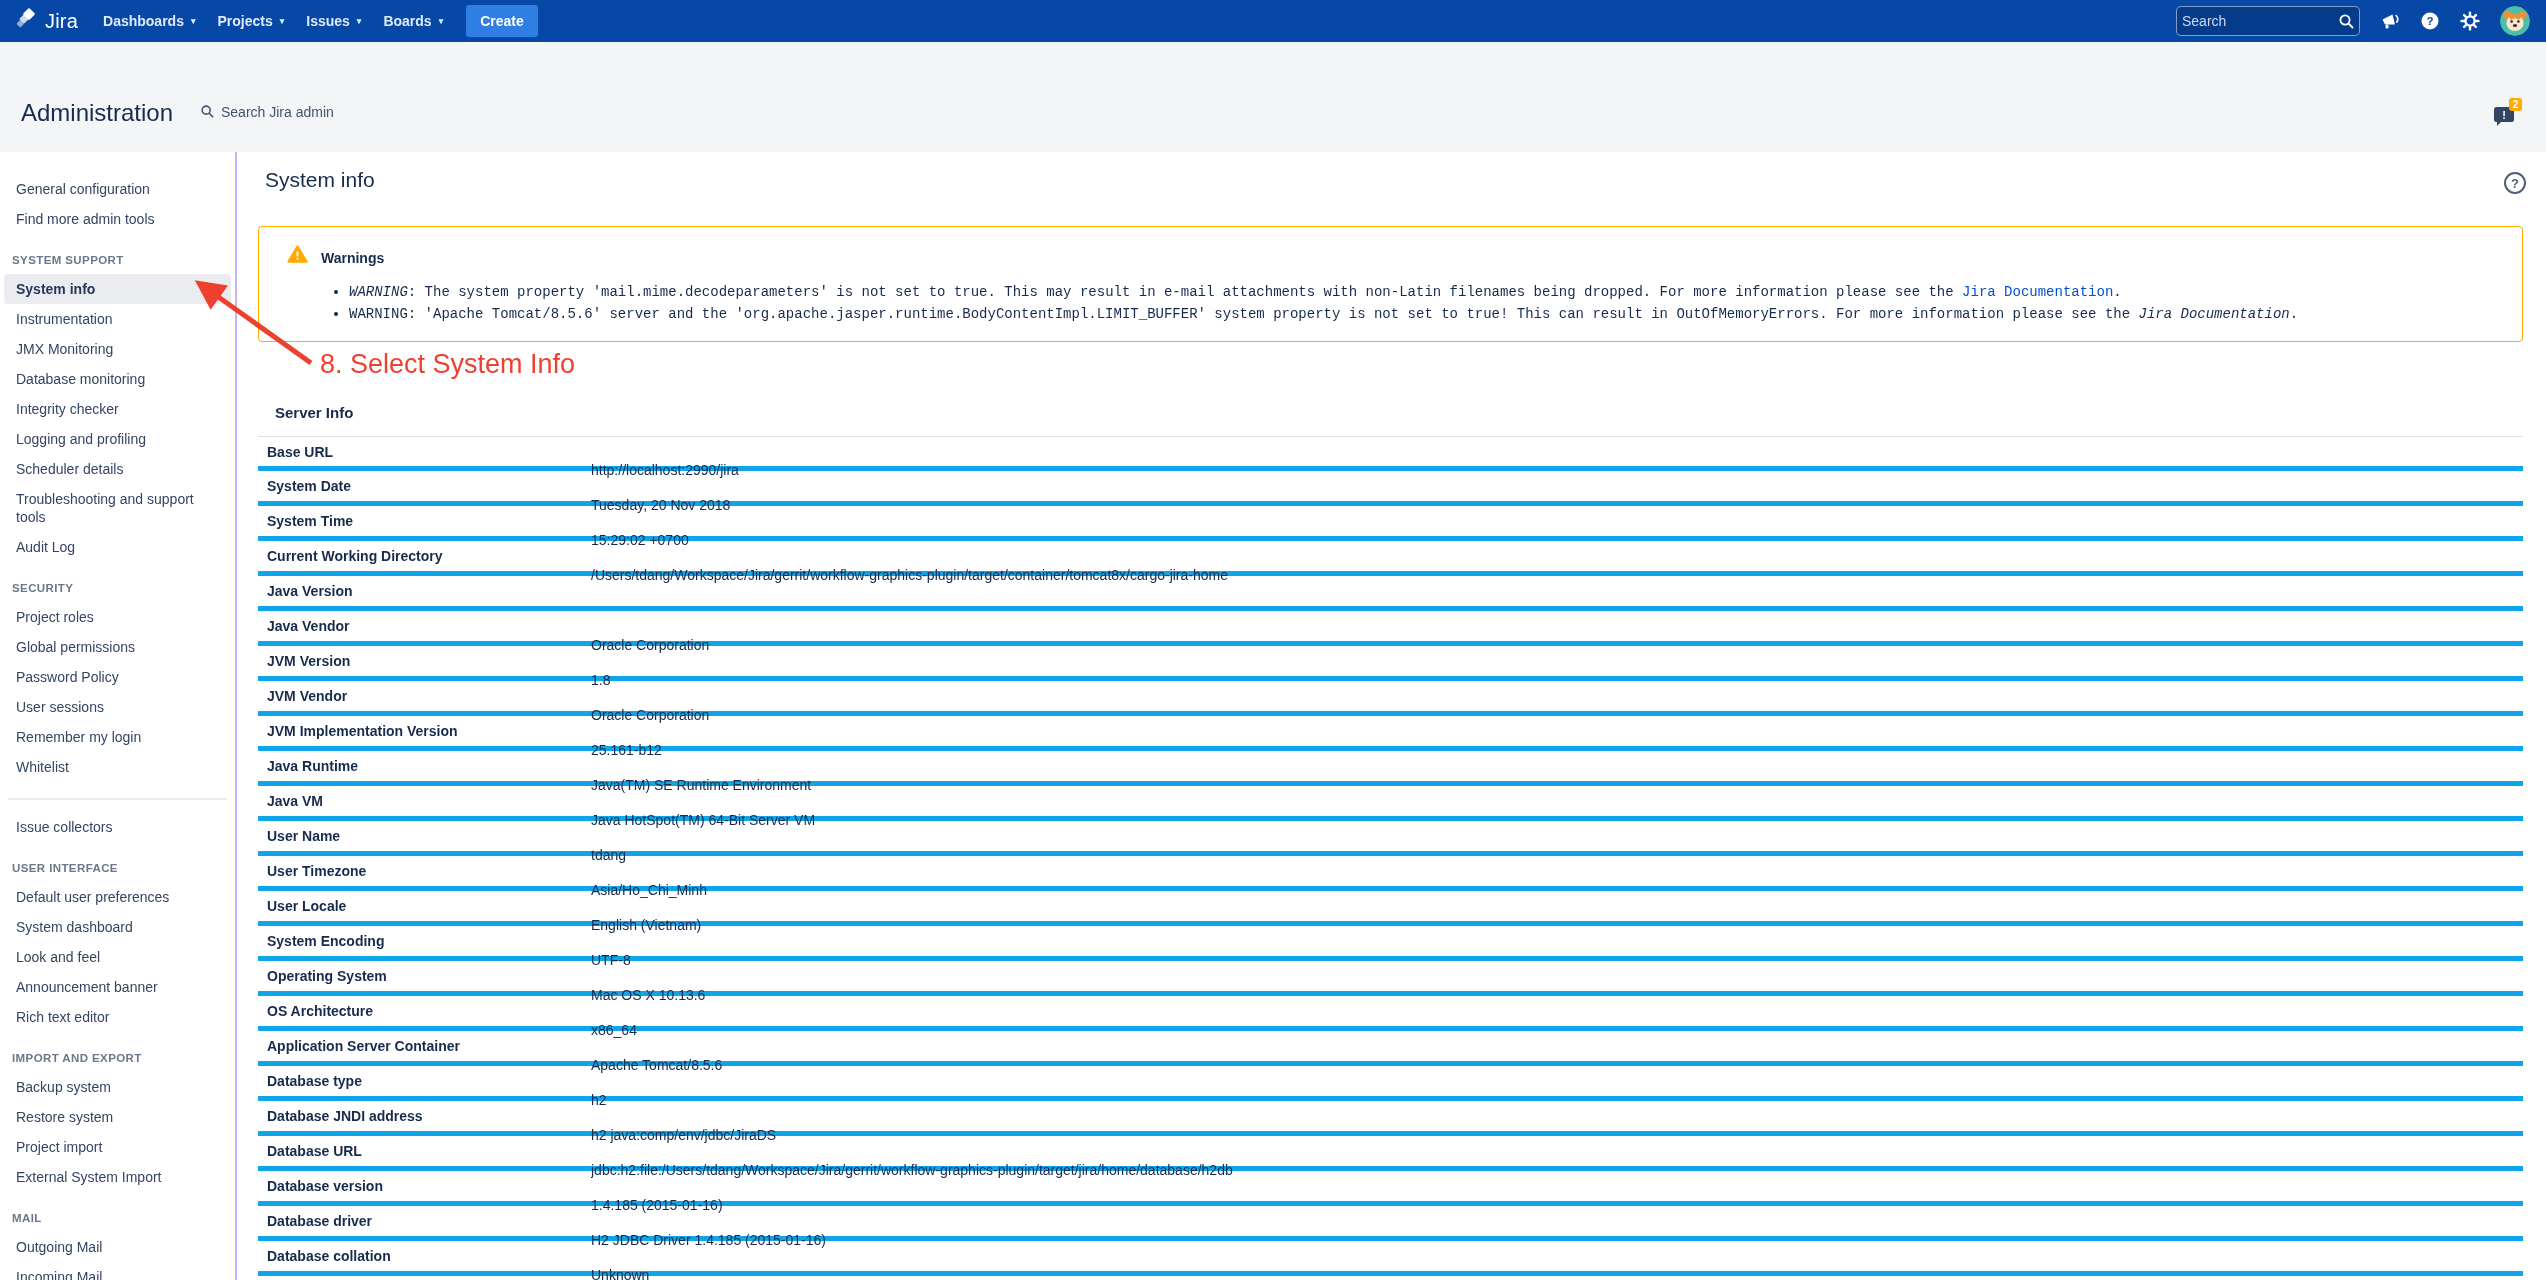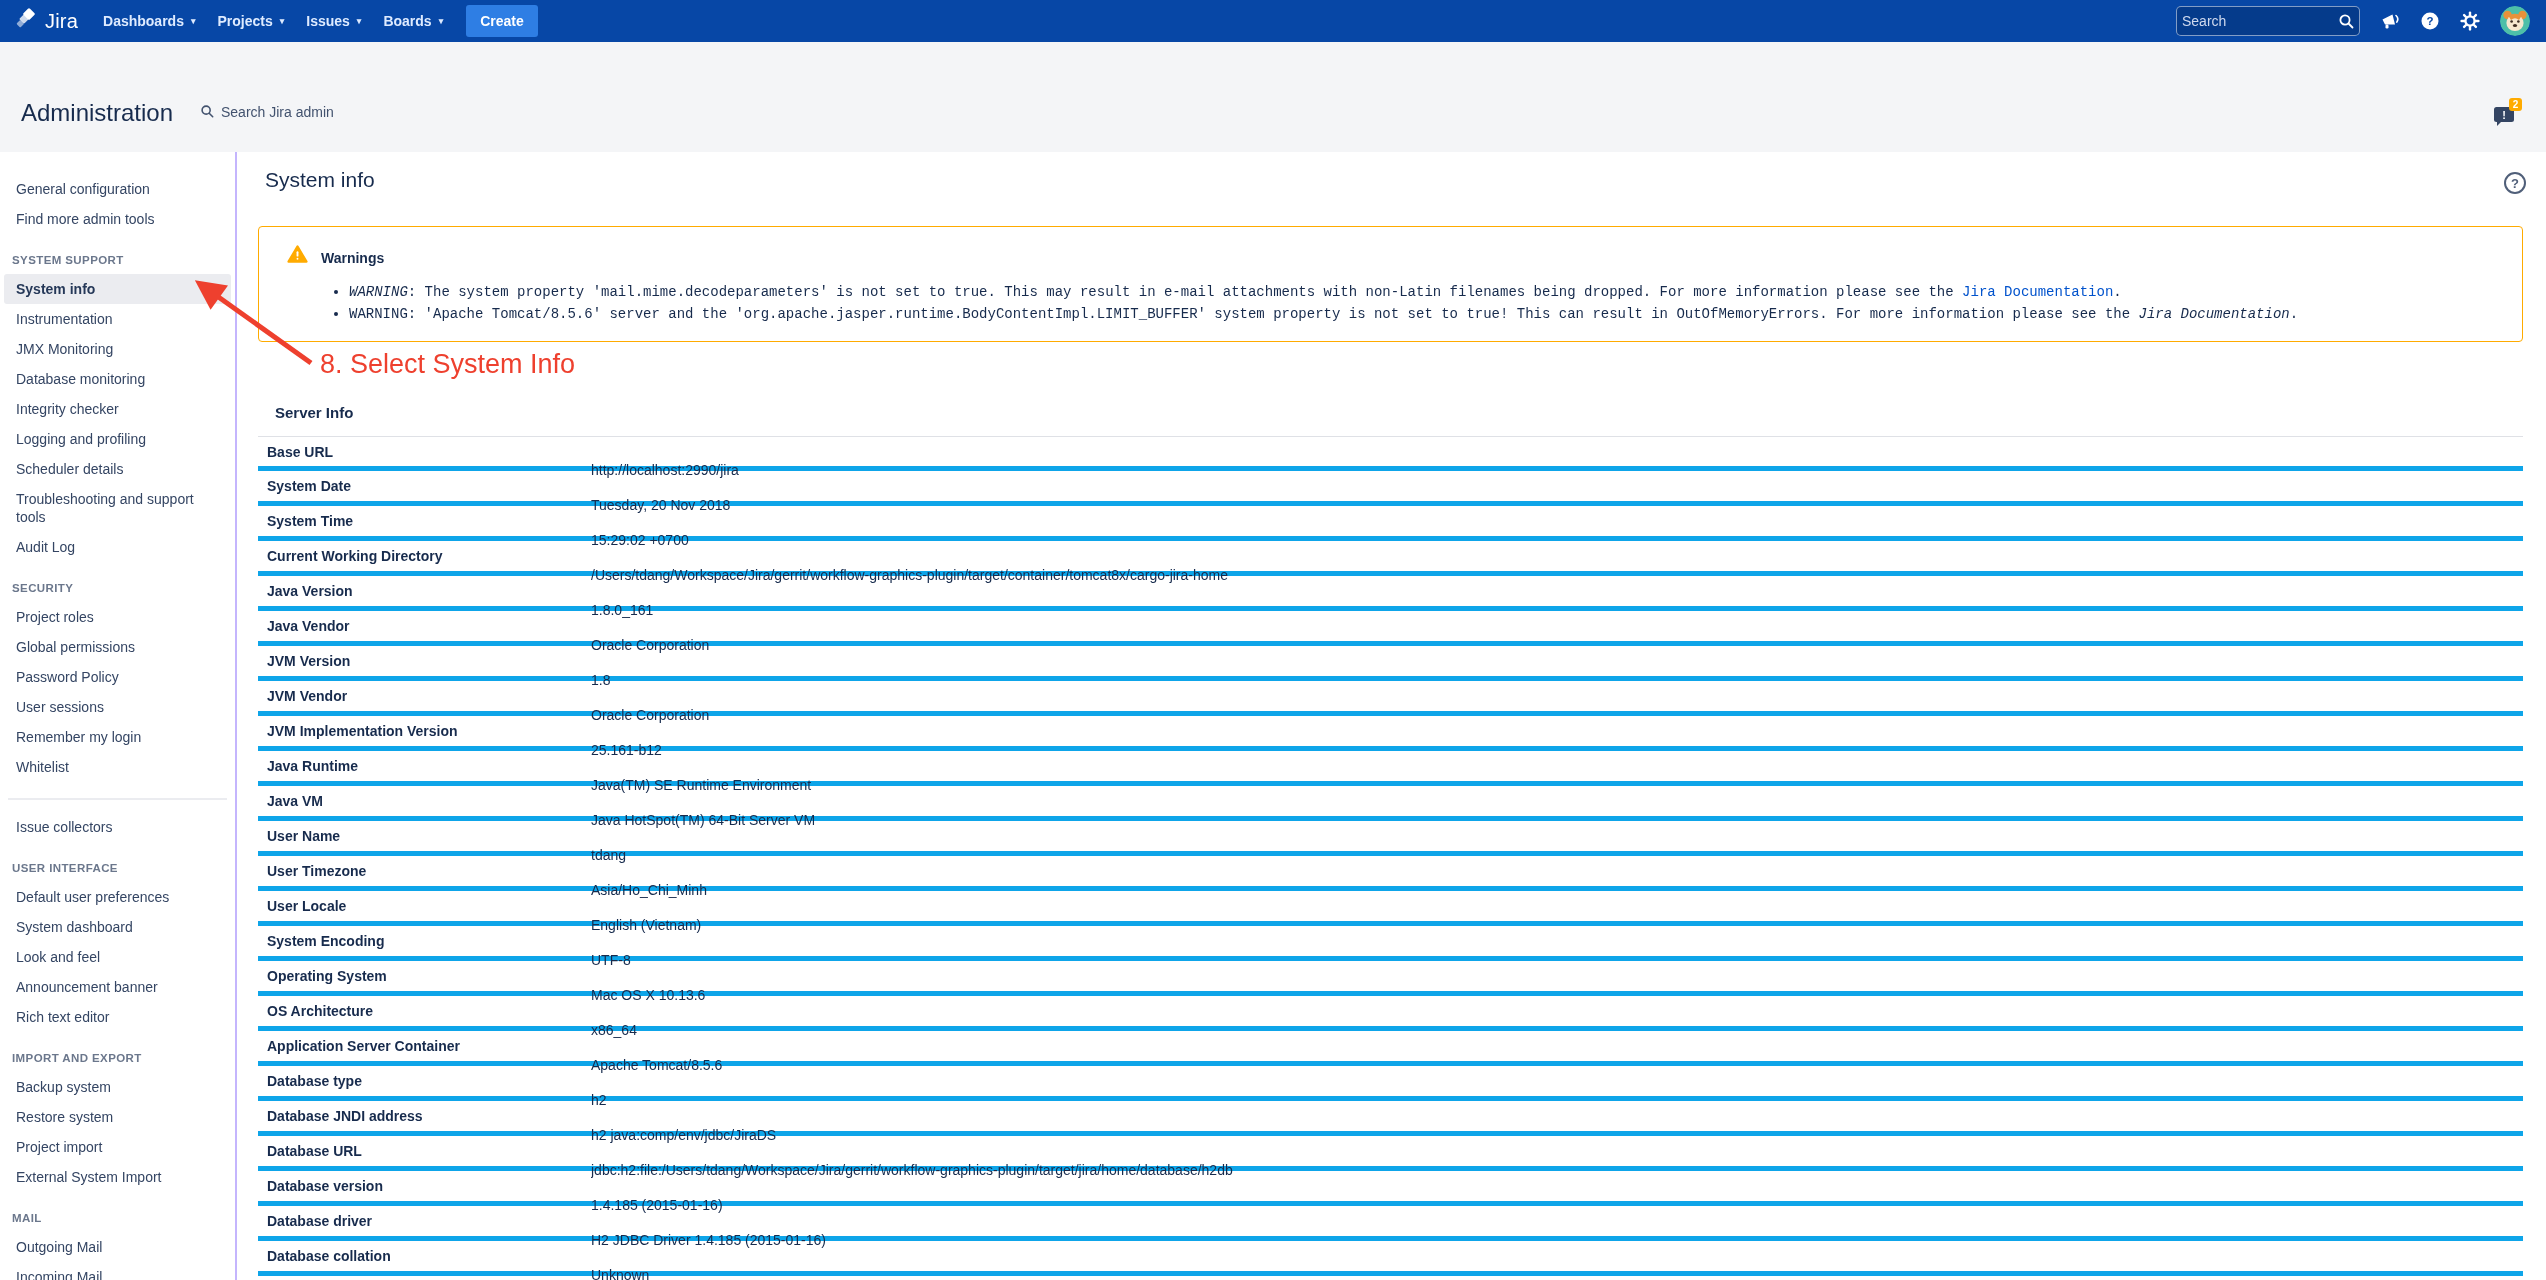--- a/index.html
+++ b/index.html
@@ -332,21 +332,20 @@
         <div class="info-row">
           <div class="row-label">System Time</div>
           <div class="row-value">15:29:02 +0700</div>
         </div>
         <div class="info-row">
           <div class="row-label">Current Working Directory</div>
           <div class="row-value">/Users/tdang/Workspace/Jira/gerrit/workflow-graphics-plugin/target/container/tomcat8x/cargo-jira-home</div>
         </div>
         <div class="info-row">
           <div class="row-label">Java Version</div>
-          <div class="row-value">1.8.0_161</div>
         </div>
         <div class="info-row">
           <div class="row-label">Java Vendor</div>
           <div class="row-value">Oracle Corporation</div>
         </div>
         <div class="info-row">
           <div class="row-label">JVM Version</div>
           <div class="row-value">1.8</div>
         </div>
         <div class="info-row">

